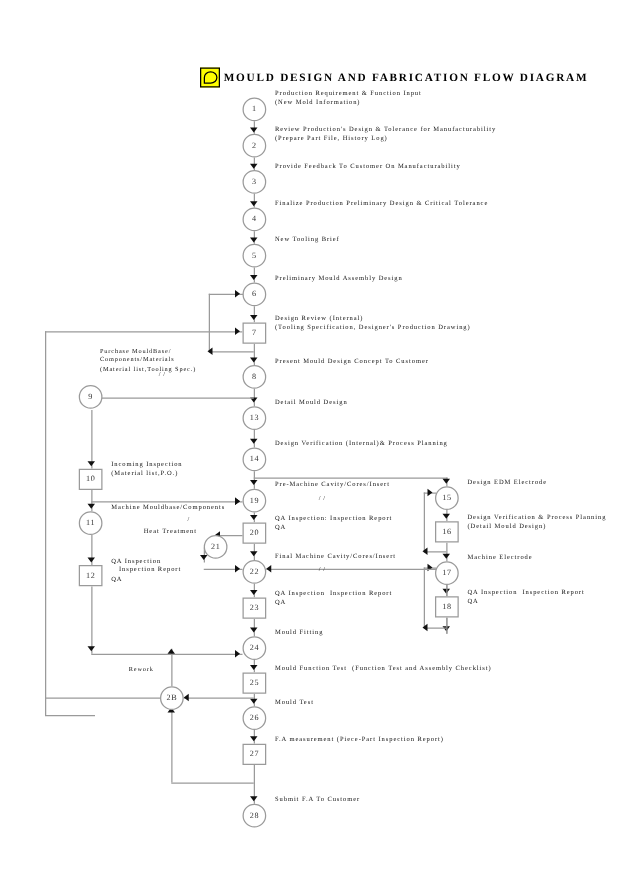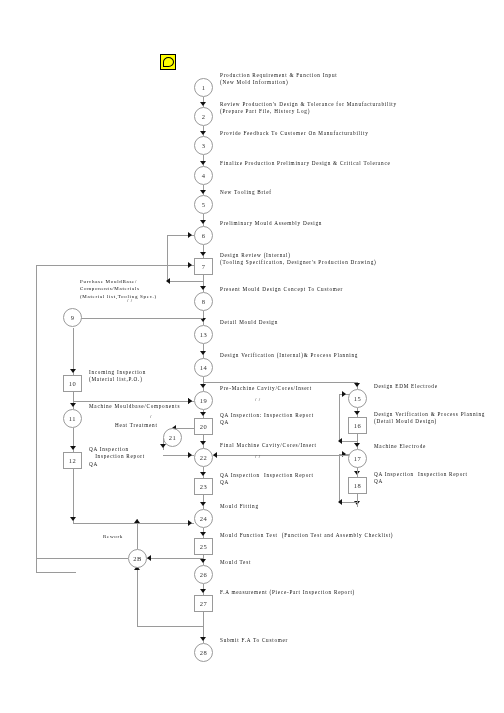--- a/index.html
+++ b/index.html
@@ -39,20 +39,21 @@
   .arw.l{border-top:3px solid transparent;border-bottom:3px solid transparent;border-right:4px solid #111;}
   .slash{position:absolute;font-size:5px;color:#111;letter-spacing:.5px;}
 </style>
 </head>
 <body>
 
 <div id="stage">
 
   <div class="title-row">
     <div class="title-icon"></div>
+    <div class="title-text">MOULD DESIGN AND FABRICATION FLOW DIAGRAM</div>
   </div>
 
   <div class="ln v" style="left:203px;top:97px;height:10px;"></div>
   <div class="arw d" style="left:200px;top:102px;"></div>
   <div class="ln v" style="left:203px;top:126px;height:10px;"></div>
   <div class="arw d" style="left:200px;top:131px;"></div>
   <div class="ln v" style="left:203px;top:155px;height:11px;"></div>
   <div class="arw d" style="left:200px;top:161px;"></div>
   <div class="ln v" style="left:203px;top:185px;height:10px;"></div>
   <div class="arw d" style="left:200px;top:190px;"></div>

